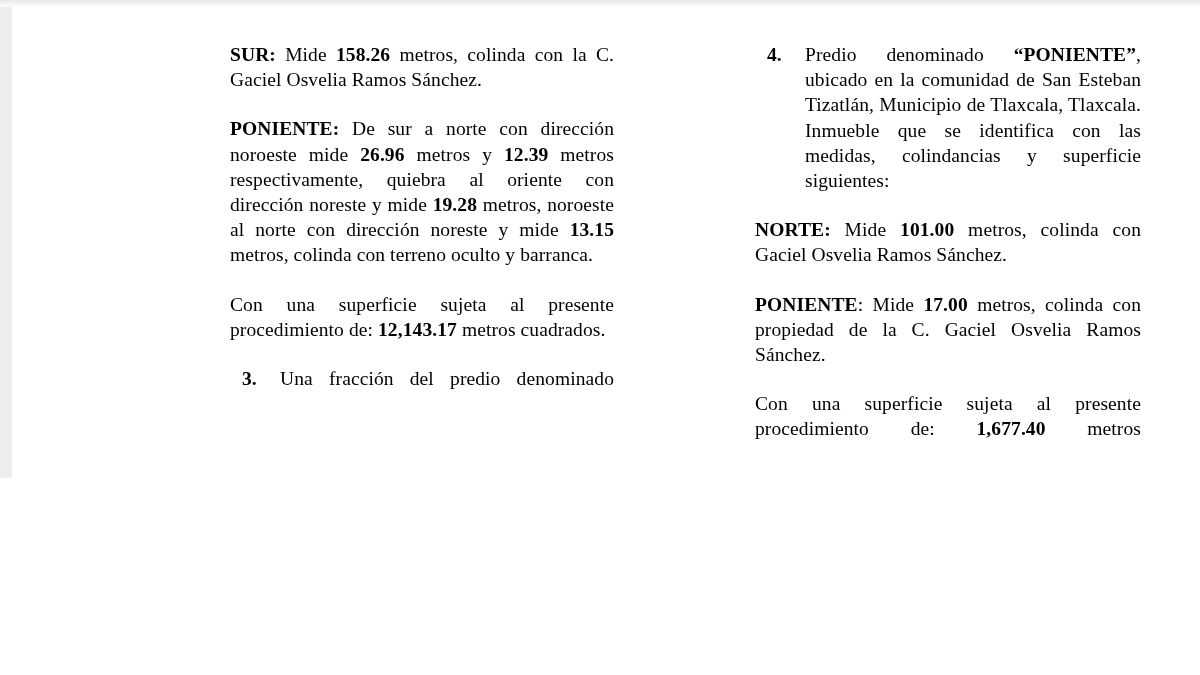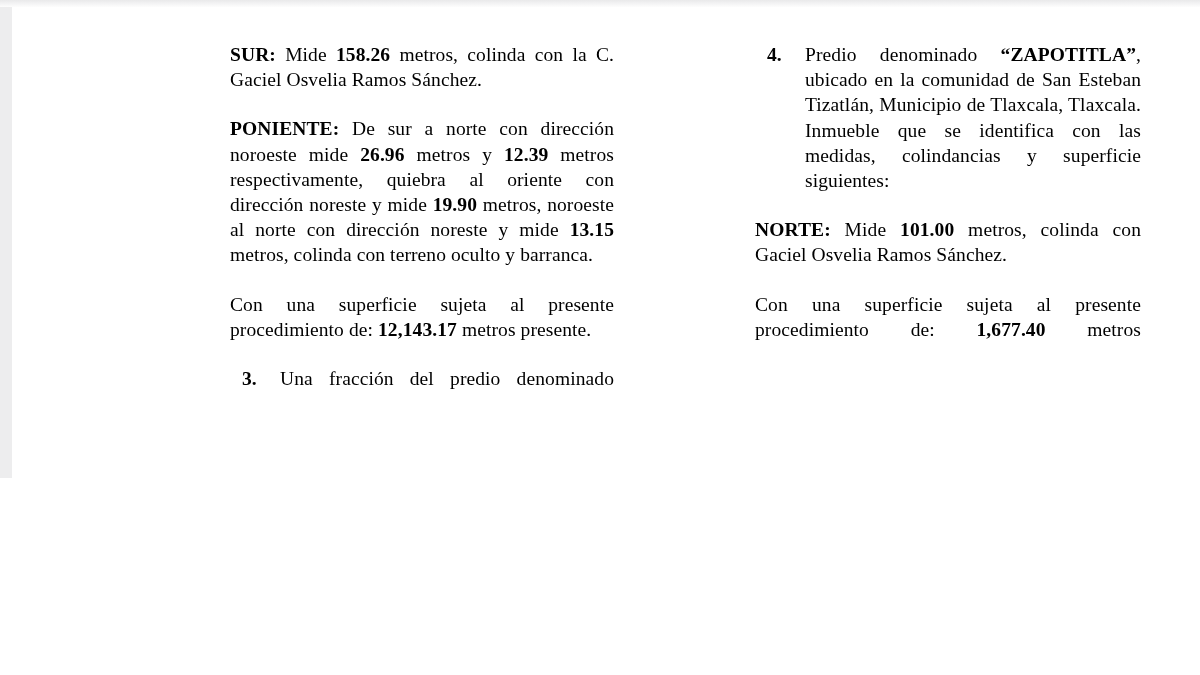--- a/index.html
+++ b/index.html
@@ -138,41 +138,42 @@
       <span class="frag-b">g</span>
     </div>
 
     <div class="columns">
 
       <div class="col col-left">
 
         <p class="para indent-body"><b>SUR:</b><span> Mide </span><b>158.26</b><span> metros, colinda con la C. Gaciel Osvelia Ramos Sánchez.</span></p>
 
 
-        <p class="para indent-body"><b>PONIENTE:</b><span> De sur a norte con dirección noroeste mide </span><b>26.96</b><span> metros y </span><b>12.39</b><span> metros respectivamente, quiebra al oriente con dirección noreste y mide </span><b>19.90</b><span> metros, noroeste al norte con dirección noreste y mide </span><b>13.15</b><span> metros, colinda con terreno oculto y barranca.</span></p>
+        <p class="para indent-body"><b>PONIENTE:</b><span> De sur a norte con dirección noroeste mide </span><b>26.96</b><span> metros y </span><b>12.39</b><span> metros respectivamente, quiebra al oriente con dirección noreste y mide </span><b>19.28</b><span> metros, noroeste al norte con dirección noreste y mide </span><b>13.15</b><span> metros, colinda con terreno oculto y barranca.</span></p>
 
-        <p class="para indent-body"><span>Con una superficie sujeta al presente procedimiento de: </span><b>12,143.17</b><span> metros presente.</span></p>
+        <p class="para indent-body"><span>Con una superficie sujeta al presente procedimiento de: </span><b>12,143.17</b><span> metros cuadrados.</span></p>
 
         <div class="listitem justify-last">
           <span class="marker">3.</span>
           <span>Una fracción del predio denominado</span>
         </div>
 
       </div>
 
       <div class="col col-right">
 
         <div class="listitem">
-          <span class="marker">4.</span><span>Predio denominado </span><b>“ZAPOTITLA”</b><span>, ubicado en la comunidad de San Esteban Tizatlán, Municipio de Tlaxcala, Tlaxcala. Inmueble que se identifica con las medidas, colindancias y superficie siguientes:</span>
+          <span class="marker">4.</span><span>Predio denominado </span><b>“PONIENTE”</b><span>, ubicado en la comunidad de San Esteban Tizatlán, Municipio de Tlaxcala, Tlaxcala. Inmueble que se identifica con las medidas, colindancias y superficie siguientes:</span>
         </div>
 
         <p class="para indent-body"><b>NORTE:</b><span> Mide </span><b>101.00</b><span> metros, colinda con Gaciel Osvelia Ramos Sánchez.</span></p>
 
 
 
+        <p class="para indent-body"><b>PONIENTE</b><span>: Mide </span><b>17.00</b><span> metros, colinda con propiedad de la C. Gaciel Osvelia Ramos Sánchez.</span></p>
 
         <p class="para indent-body justify-last"><span>Con una superficie sujeta al presente procedimiento de: </span><b>1,677.40</b><span> metros</span></p>
 
       </div>
 
     </div>
   </div>
 </div>
 
 </body></html>

